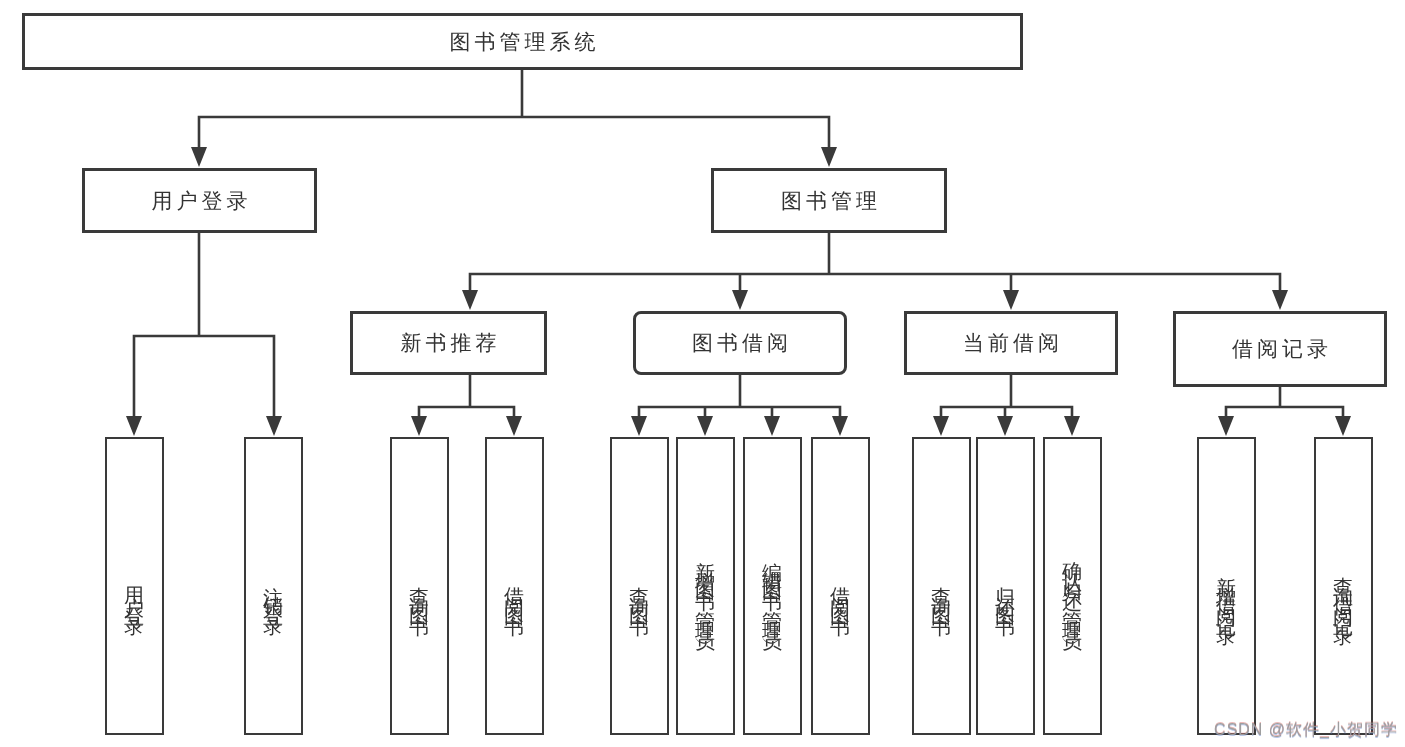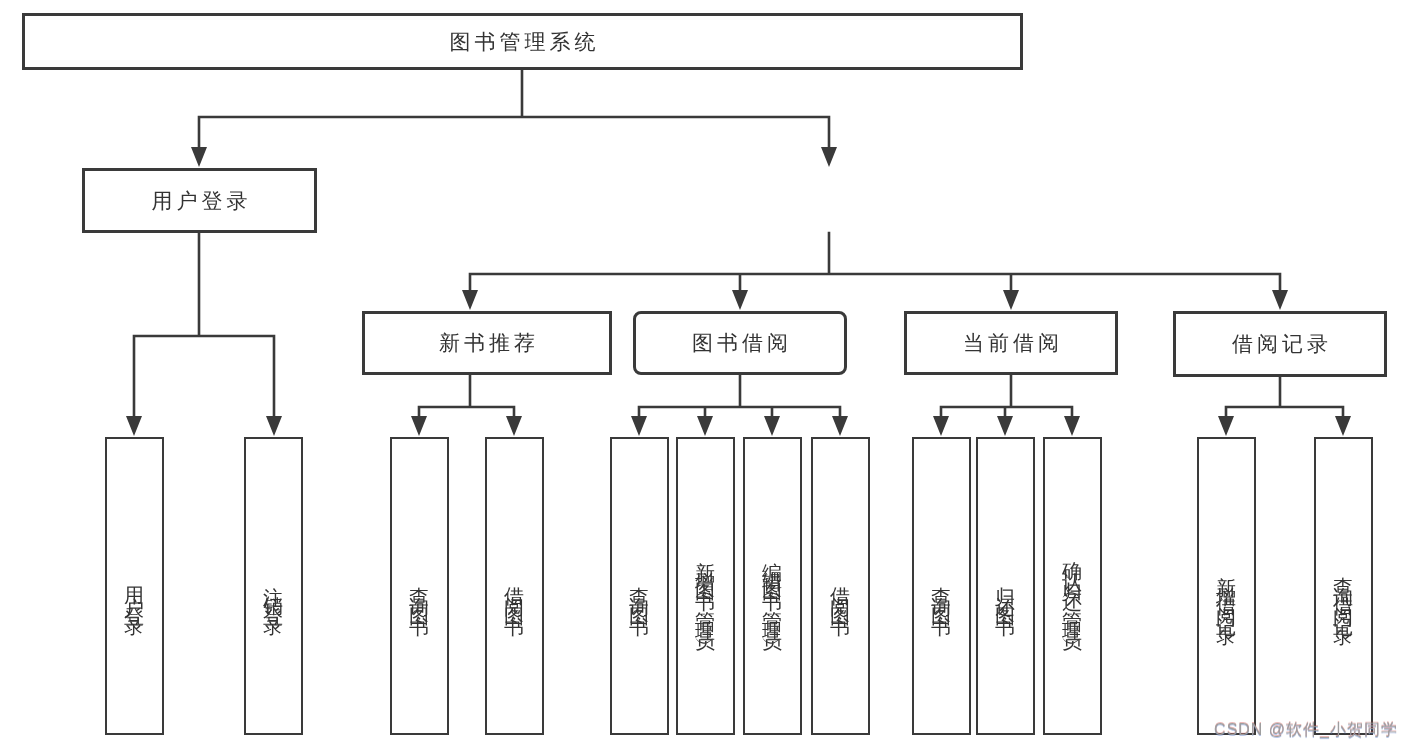--- a/index.html
+++ b/index.html
@@ -76,25 +76,26 @@
       <path d="M419 436 L411 416 L427 416 Z M514 436 L506 416 L522 416 Z"></path>
       <path d="M639 436 L631 416 L647 416 Z M705 436 L697 416 L713 416 Z M772 436 L764 416 L780 416 Z M840 436 L832 416 L848 416 Z"></path>
       <path d="M941 436 L933 416 L949 416 Z M1005 436 L997 416 L1013 416 Z M1072 436 L1064 416 L1080 416 Z"></path>
       <path d="M1226 436 L1218 416 L1234 416 Z M1343 436 L1335 416 L1351 416 Z"></path>
     </g>
   </svg>
 
   <div class="node hnode" style="left:22px; top:13px; width:1001px; height:57px;">图书管理系统</div>
 
   <div class="node hnode" style="left:82px; top:168px; width:235px; height:65px;">用户登录</div>
+  <div class="node hnode" style="left:711px; top:168px; width:236px; height:65px;">图书管理</div>
 
-  <div class="node hnode" style="left:362px; top:311px; width:250px; height:64px;">新书推荐</div>
+  <div class="node hnode" style="left:350px; top:311px; width:197px; height:64px;">新书推荐</div>
   <div class="node hnode" style="left:633px; top:311px; width:214px; height:64px;border-radius:8px;">图书借阅</div>
   <div class="node hnode" style="left:904px; top:311px; width:214px; height:64px;">当前借阅</div>
-  <div class="node hnode" style="left:1173px; top:311px; width:214px; height:66px;">借阅记录</div>
+  <div class="node hnode" style="left:1173px; top:311px; width:214px; height:76px;">借阅记录</div>
 
   <div class="node vnode" style="left:105px; top:437px; width:59px; height:298px;">
     <span>用户登录</span>
   </div>
   <div class="node vnode" style="left:244px; top:437px; width:59px; height:298px;">
     <span>注销登录</span>
   </div>
 
   <div class="node vnode" style="left:390px; top:437px; width:59px; height:298px;">
     <span>查询图书</span>

